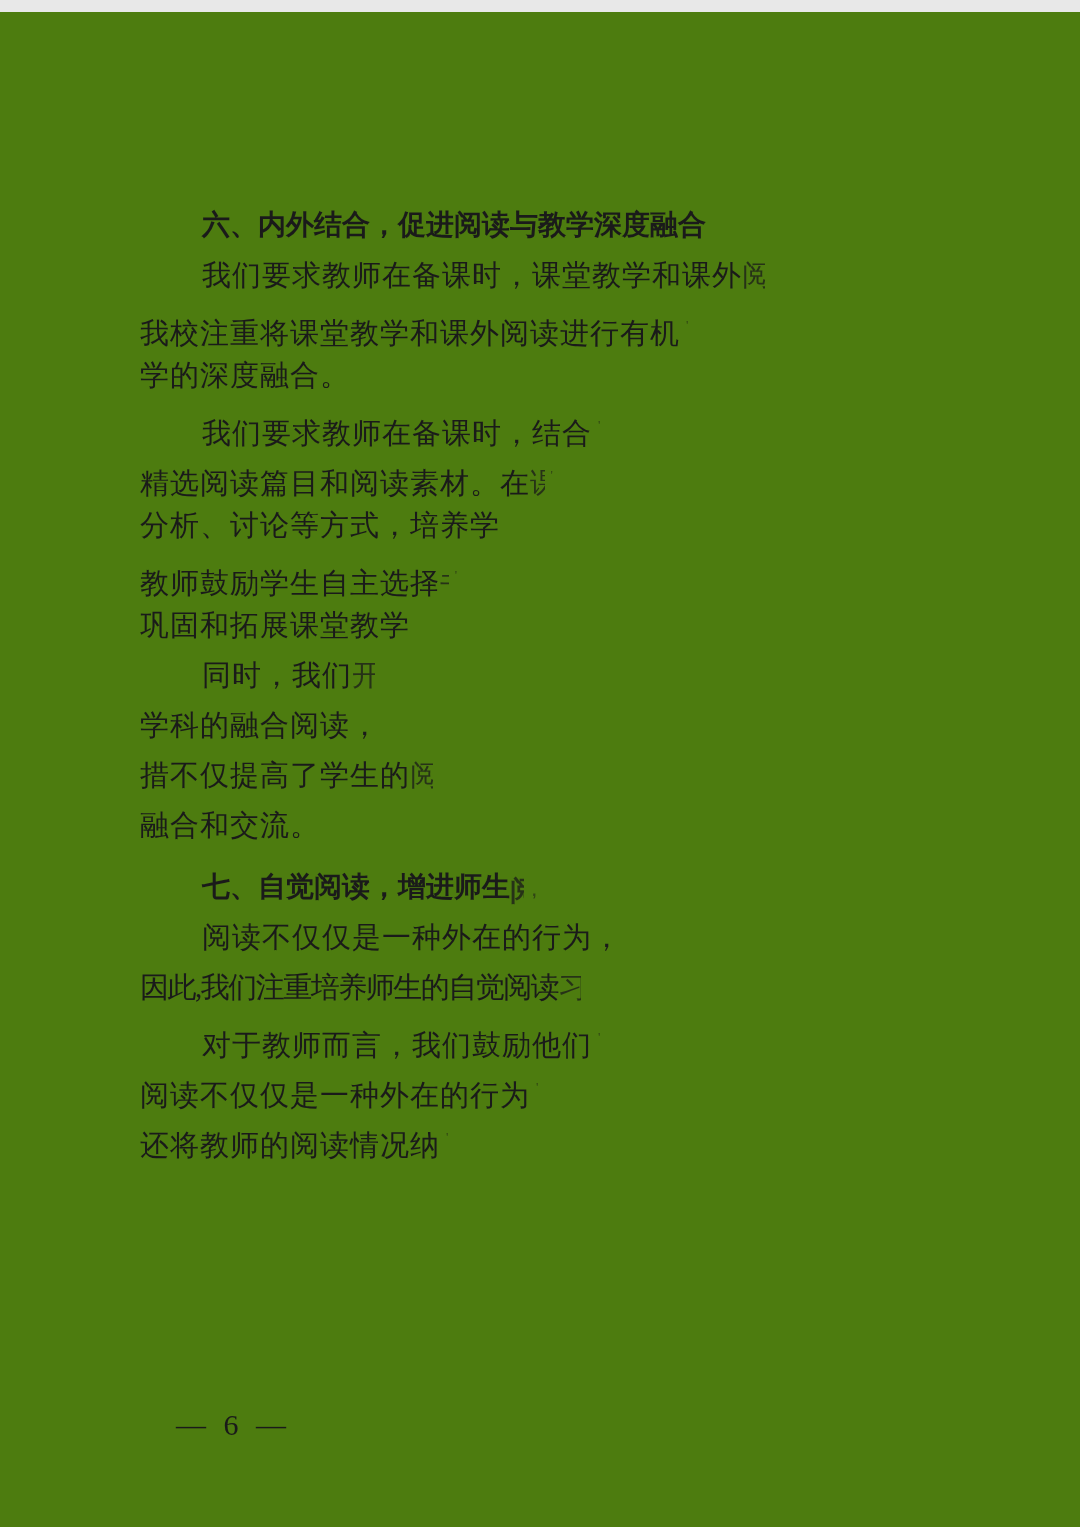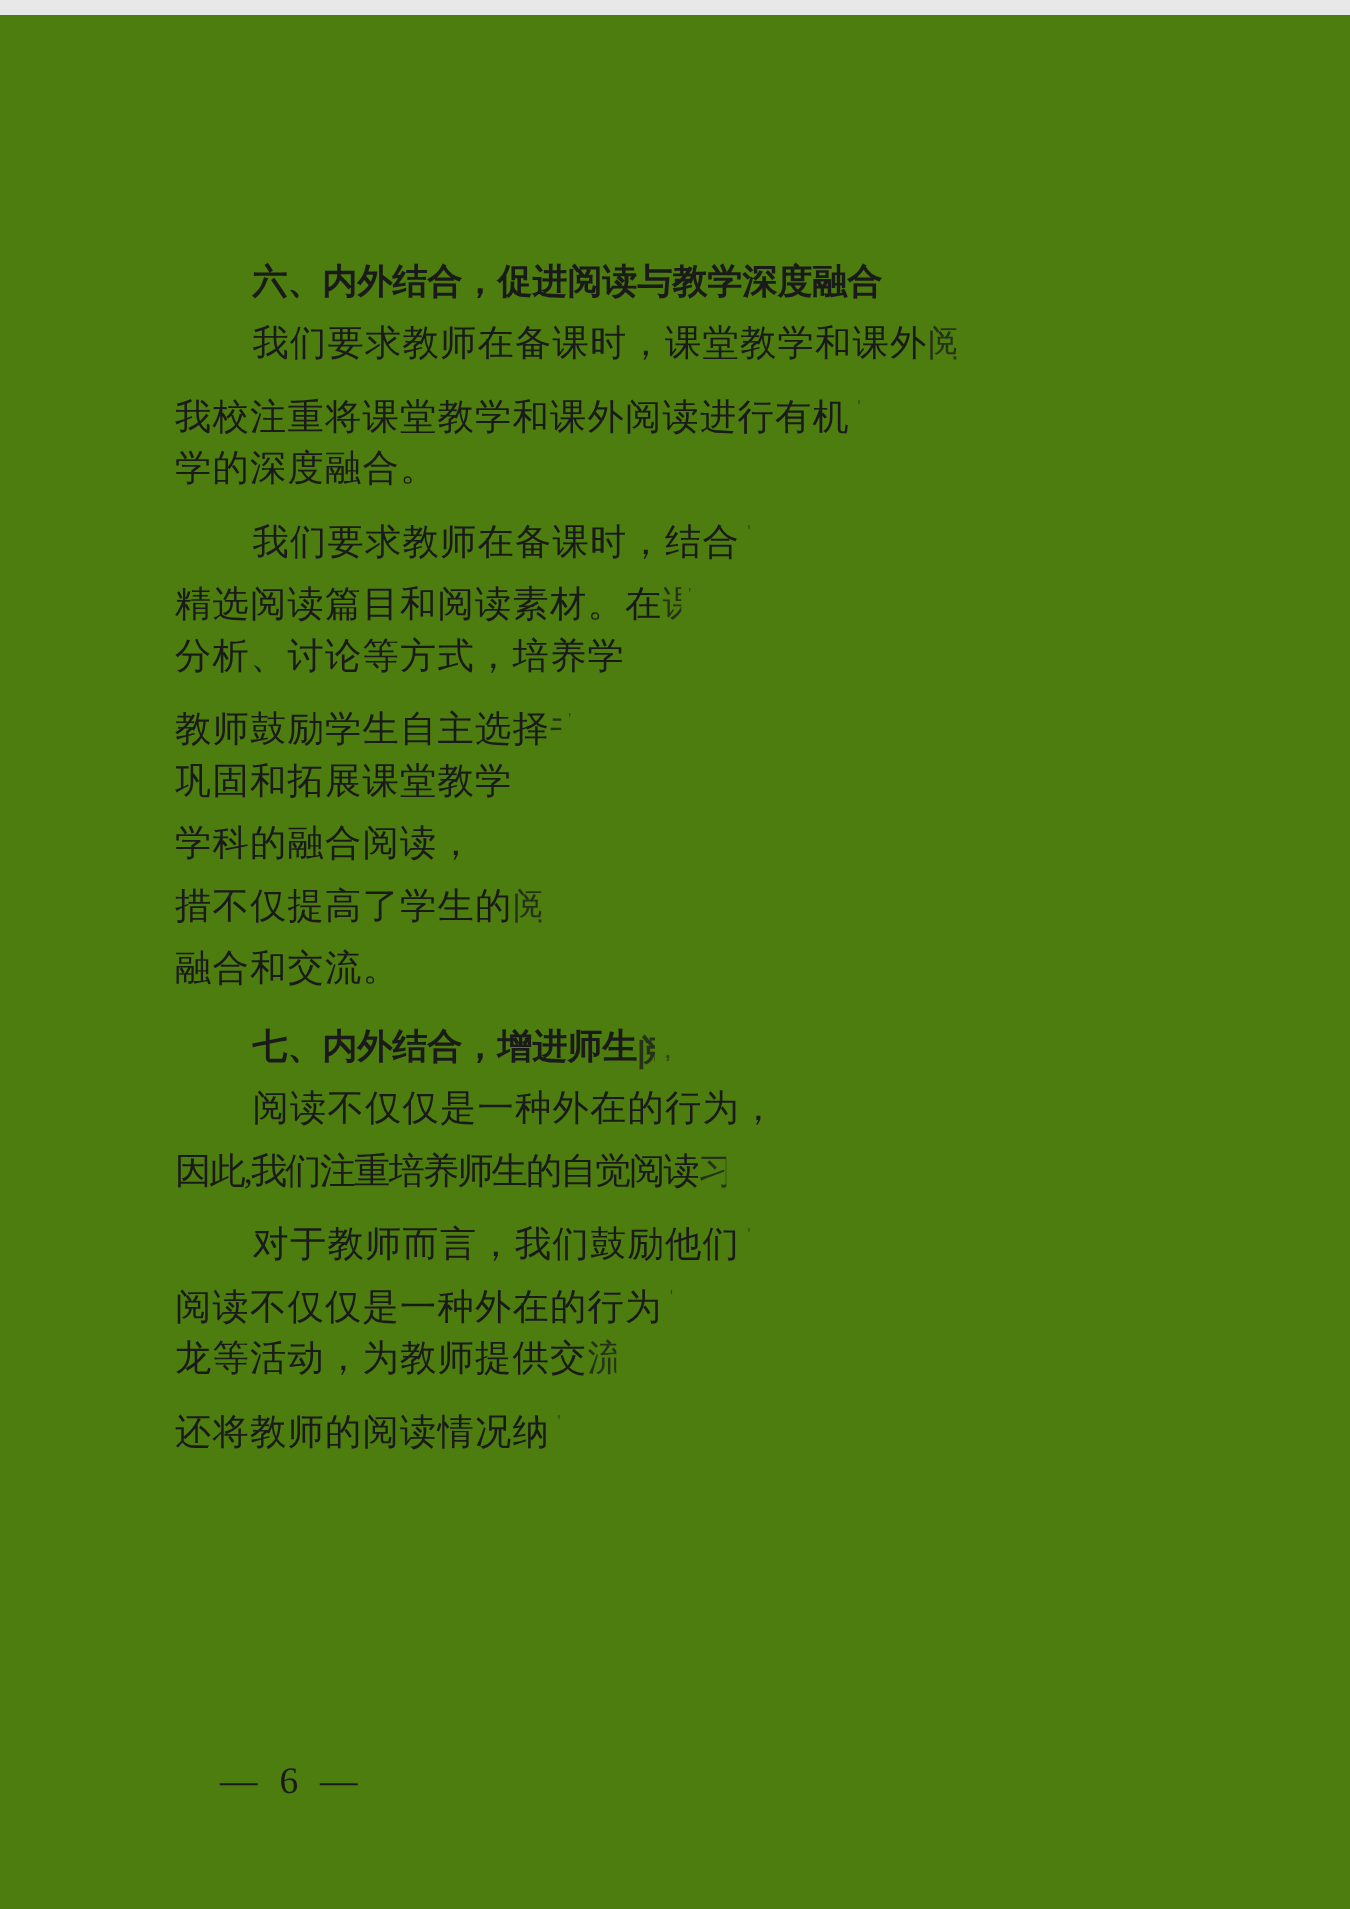--- a/index.html
+++ b/index.html
@@ -74,25 +74,25 @@
   <main class="text-block" id="lines">
       <div class="line heading indent"><span>六、内外结合，促进阅读与教学深度融合</span></div>
       <div class="line indent"><span>我们要求教师在备课时，课堂教学和课外</span><span class="frag cut-most">阅</span></div>
       <div class="line"><span>我校注重将课堂教学和课外阅读进行有机</span><span class="tick">'</span></div>
       <div class="line"><span>学的深度融合。</span></div>
       <div class="line indent"><span>我们要求教师在备课时，结合</span><span class="tick">'</span></div>
       <div class="line"><span>精选阅读篇目和阅读素材。在</span><span class="frag cut-half">课</span><span class="tick">'</span></div>
       <div class="line"><span>分析、讨论等方式，培养学</span></div>
       <div class="line"><span>教师鼓励学生自主选择</span><span class="frag cut-sliver">书</span><span class="tick">'</span></div>
       <div class="line"><span>巩固和拓展课堂教学</span></div>
+      <div class="line indent"><span>同时，我们</span><span class="frag cut-most">开</span></div>
       <div class="line"><span>学科的融合阅读，</span></div>
       <div class="line"><span>措不仅提高了学生的</span><span class="frag cut-most">阅</span></div>
       <div class="line"><span>融合和交流。</span></div>
-      <div class="line heading indent gap"><span>七、内外结合，增进师生</span><span class="frag cut-half">阅</span><span class="tick sub">,</span></div>
+      <div class="line heading indent gap"><span>七、自觉阅读，增进师生</span><span class="frag cut-half">阅</span><span class="tick sub">,</span></div>
       <div class="line indent"><span>阅读不仅仅是一种外在的行为，</span></div>
       <div class="line tight"><span>因此,我们注重培养师生的自觉阅读</span><span class="frag cut-most">习</span></div>
       <div class="line indent"><span>对于教师而言，我们鼓励他们</span><span class="tick">'</span></div>
       <div class="line"><span>阅读不仅仅是一种外在的行为</span><span class="tick">'</span></div>
-      <div class="line"><span>龙等活动，为教师提供交</span><span class="frag cut-most">流</span></div>
       <div class="line"><span>还将教师的阅读情况纳</span><span class="tick">'</span></div>
     </main>
   <footer class="page-number">— 6 —</footer>
 </div>
 
 </body></html>

